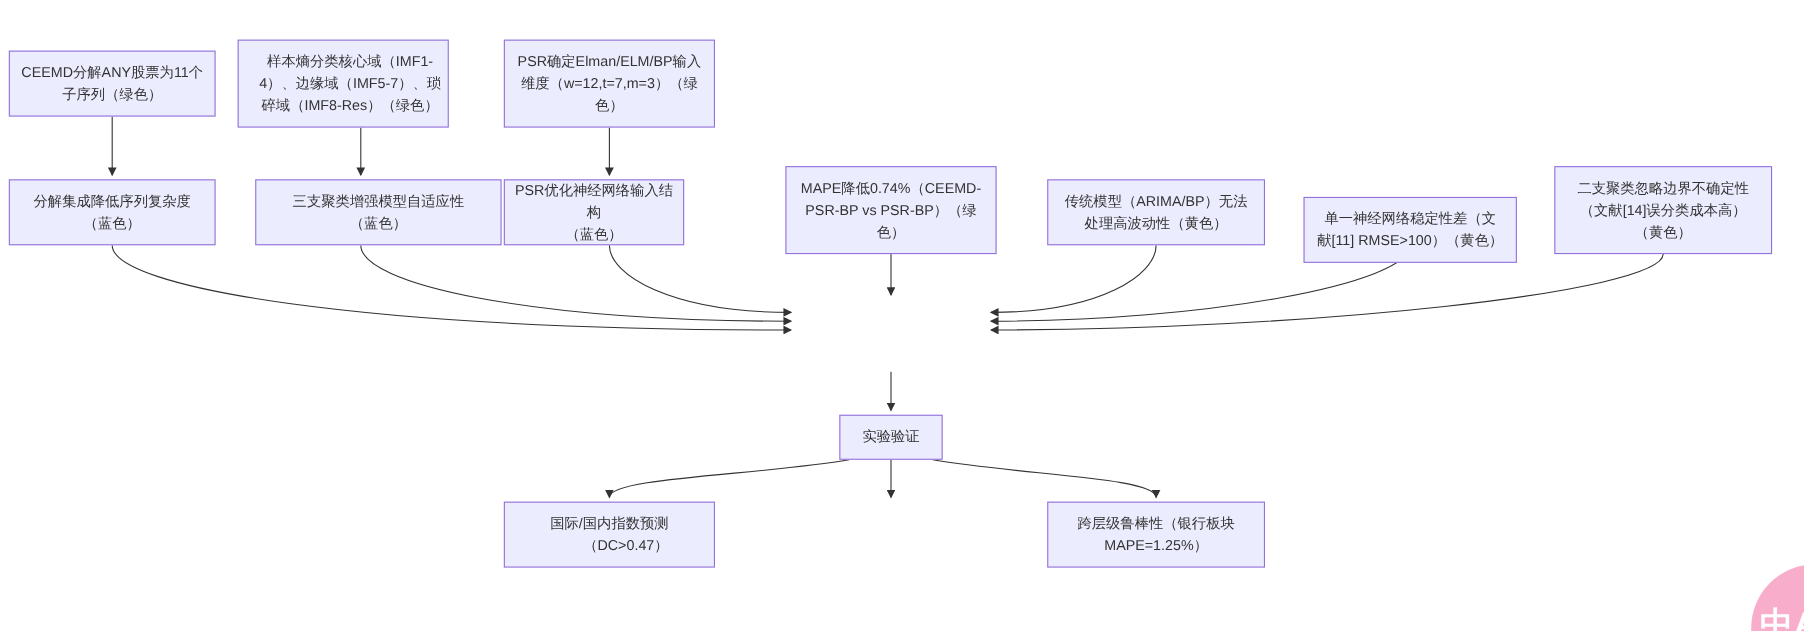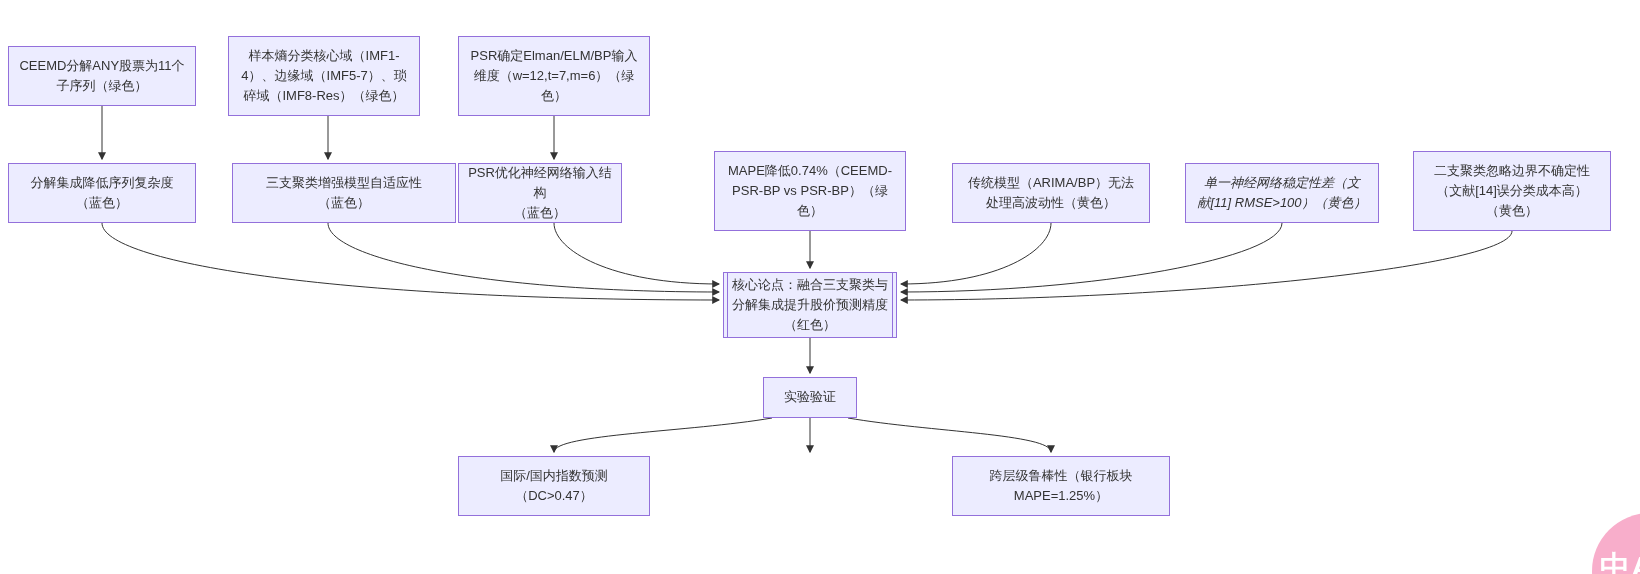--- a/index.html
+++ b/index.html
@@ -37,34 +37,34 @@
   .node--subroutine::before {
     content: ""; position: absolute; top: 0; bottom: 0; left: 3px;
     border-left: 1px solid #9370DB;
   }
   .node--subroutine::after {
     content: ""; position: absolute; top: 0; bottom: 0; right: 3px;
     border-right: 1px solid #9370DB;
   }
   
   .n-ceemd        { left: 8px;    top: 46px;  width: 188px; height: 60px; justify-content: center; }
-  .n-entropy      { left: 228px;  top: 36px;  width: 192px; height: 80px; }
+  .n-entropy      { left: 216px;  top: 36px;  width: 192px; height: 80px; justify-content: flex-end; }
   .n-psrdim       { left: 458px;  top: 36px;  width: 192px; height: 80px; }
   .n-decbenefit   { left: 8px;    top: 163px; width: 188px; height: 60px; }
   .n-3waybenefit  { left: 232px;  top: 163px; width: 224px; height: 60px; }
   .n-psrbenefit   { left: 458px;  top: 163px; width: 164px; height: 60px; }
   .n-mape         { left: 714px;  top: 151px; width: 192px; height: 80px; }
   .n-traditional  { left: 952px;  top: 163px; width: 198px; height: 60px; }
-  .n-singlenn     { left: 1185px; top: 163px; width: 194px; height: 60px; font-style: italic; }
+  .n-singlenn     { left: 1185px; top: 179px; width: 194px; height: 60px; }
   .n-2way         { left: 1413px; top: 151px; width: 198px; height: 80px; }
   .n-core         { left: 723px;  top: 272px; width: 174px; height: 66px; }
   .n-experiment   { left: 763px;  top: 377px; width: 94px;  height: 41px; }
-  .n-indexpred    { left: 458px;  top: 456px; width: 192px; height: 60px; }
+  .n-indexpred    { left: 458px;  top: 456px; width: 192px; height: 60px; text-align: right; }
   .n-constituent  { left: 714px;  top: 456px; width: 192px; height: 60px; }
-  .n-robustness   { left: 952px;  top: 456px; width: 218px; height: 60px; }
+  .n-robustness   { left: 952px;  top: 456px; width: 198px; height: 60px; }
 
   .translate-badge {
     position: absolute;
     left: 1592px; top: 513px;
     width: 116px; height: 116px;
     border-radius: 50%;
     background: #F8AECB;
     cursor: pointer;
   }
   .translate-badge span {
@@ -109,21 +109,21 @@
     <span>CEEMD分解ANY股票为11个
 子序列（绿色）</span>
   </div>
   <div class="node n-entropy">
     <span>样本熵分类核心域（IMF1-
 4）、边缘域（IMF5-7）、琐
 碎域（IMF8-Res）（绿色）</span>
   </div>
   <div class="node n-psrdim">
     <span>PSR确定Elman/ELM/BP输入
-维度（w=12,t=7,m=6）（绿
+维度（w=12,t=7,m=3）（绿
 色）</span>
   </div>
   <div class="node n-decbenefit">
     <span>分解集成降低序列复杂度
 （蓝色）</span>
   </div>
   <div class="node n-3waybenefit">
     <span>三支聚类增强模型自适应性
 （蓝色）</span>
   </div>
@@ -142,25 +142,20 @@
   </div>
   <div class="node n-singlenn">
     <span>单一神经网络稳定性差（文
 献[11] RMSE&gt;100）（黄色）</span>
   </div>
   <div class="node n-2way">
     <span>二支聚类忽略边界不确定性
 （文献[14]误分类成本高）
 （黄色）</span>
   </div>
-  <div class="node node--subroutine n-core">
-    <span>核心论点：融合三支聚类与
-分解集成提升股价预测精度
-（红色）</span>
-  </div>
   <div class="node n-experiment">
     <span>实验验证</span>
   </div>
   <div class="node n-indexpred">
     <span>国际/国内指数预测
 （DC&gt;0.47）</span>
   </div>
   <div class="node n-robustness">
     <span>跨层级鲁棒性（银行板块
 MAPE=1.25%）</span>

